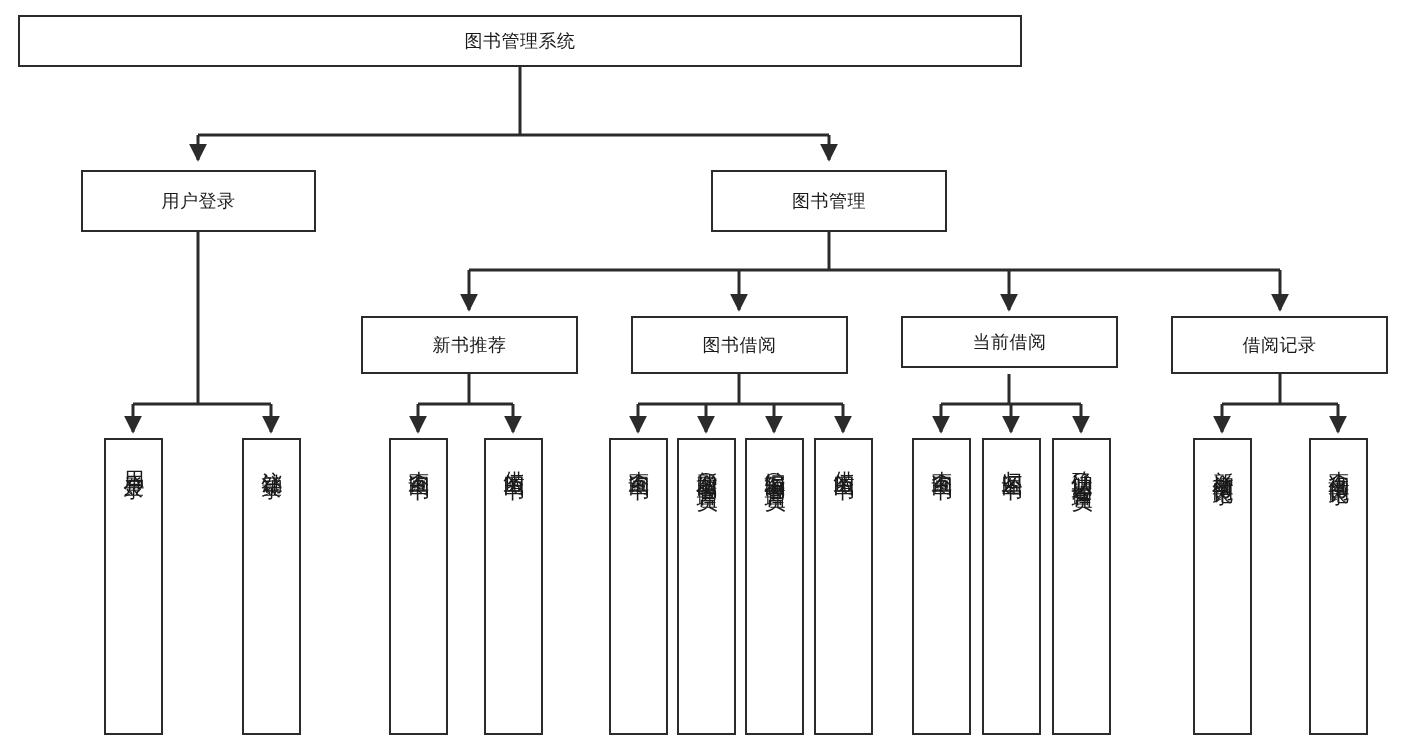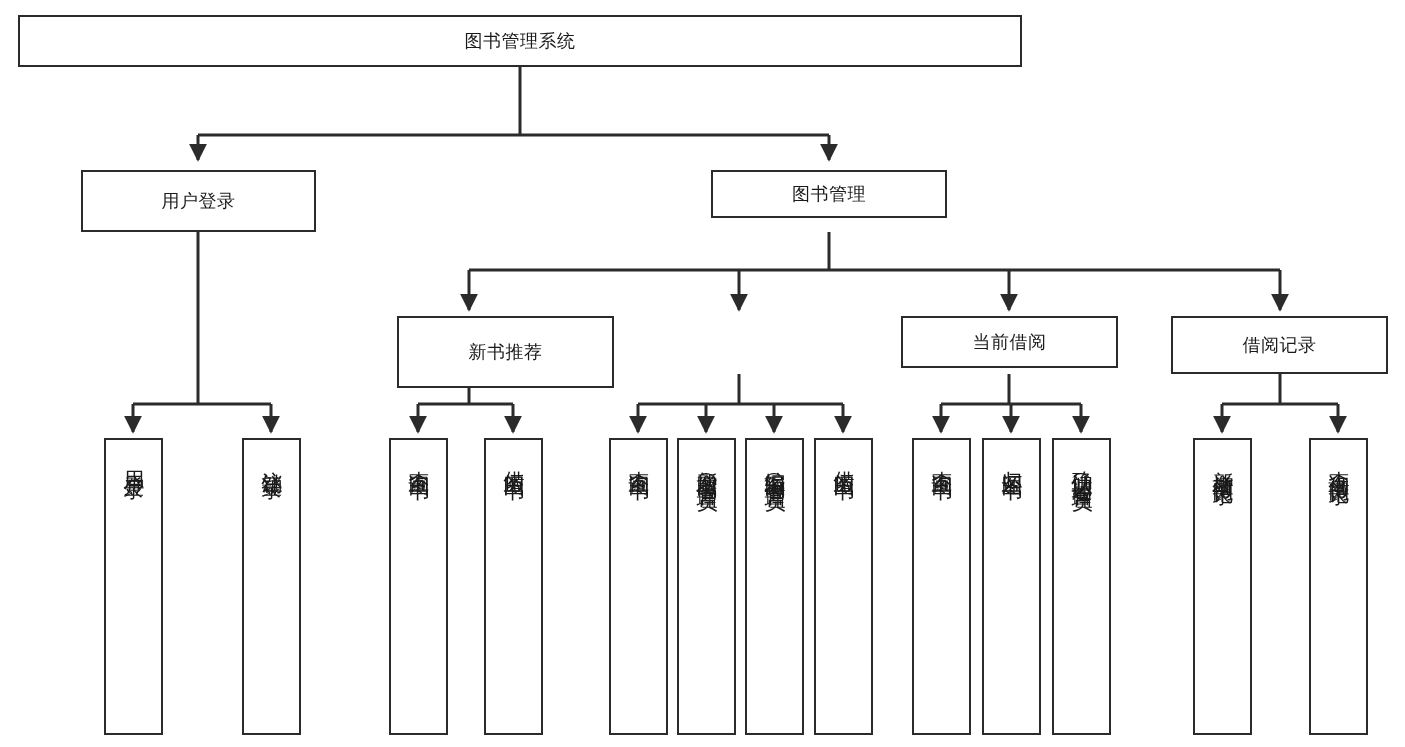--- a/index.html
+++ b/index.html
@@ -123,28 +123,31 @@
   </svg>
 
   <div class="node horizontal" style="left:18px; top:15px; width:1004px; height:52px;">
     <span class="node-label">图书管理系统</span>
   </div>
 
   <div class="node horizontal" style="left:81px; top:170px; width:235px; height:62px;">
     <span class="node-label">用户登录</span>
   </div>
 
-  <div class="node horizontal" style="left:711px; top:170px; width:236px; height:48px;">
+  <div class="node horizontal" style="left:711px; top:170px; width:236px; height:62px;">
     <span class="node-label">图书管理</span>
   </div>
 
-  <div class="node horizontal" style="left:361px; top:316px; width:217px; height:72px;margin-left:36px;">
+  <div class="node horizontal" style="left:361px; top:316px; width:217px; height:58px;">
     <span class="node-label">新书推荐</span>
   </div>
 
+  <div class="node horizontal" style="left:631px; top:316px; width:217px; height:58px;">
+    <span class="node-label">图书借阅</span>
+  </div>
 
   <div class="node horizontal" style="left:901px; top:316px; width:217px; height:52px;">
     <span class="node-label">当前借阅</span>
   </div>
 
   <div class="node horizontal" style="left:1171px; top:316px; width:217px; height:58px;">
     <span class="node-label">借阅记录</span>
   </div>
 
   <div class="node vertical" style="left:104px; top:438px; width:59px; height:297px;">

